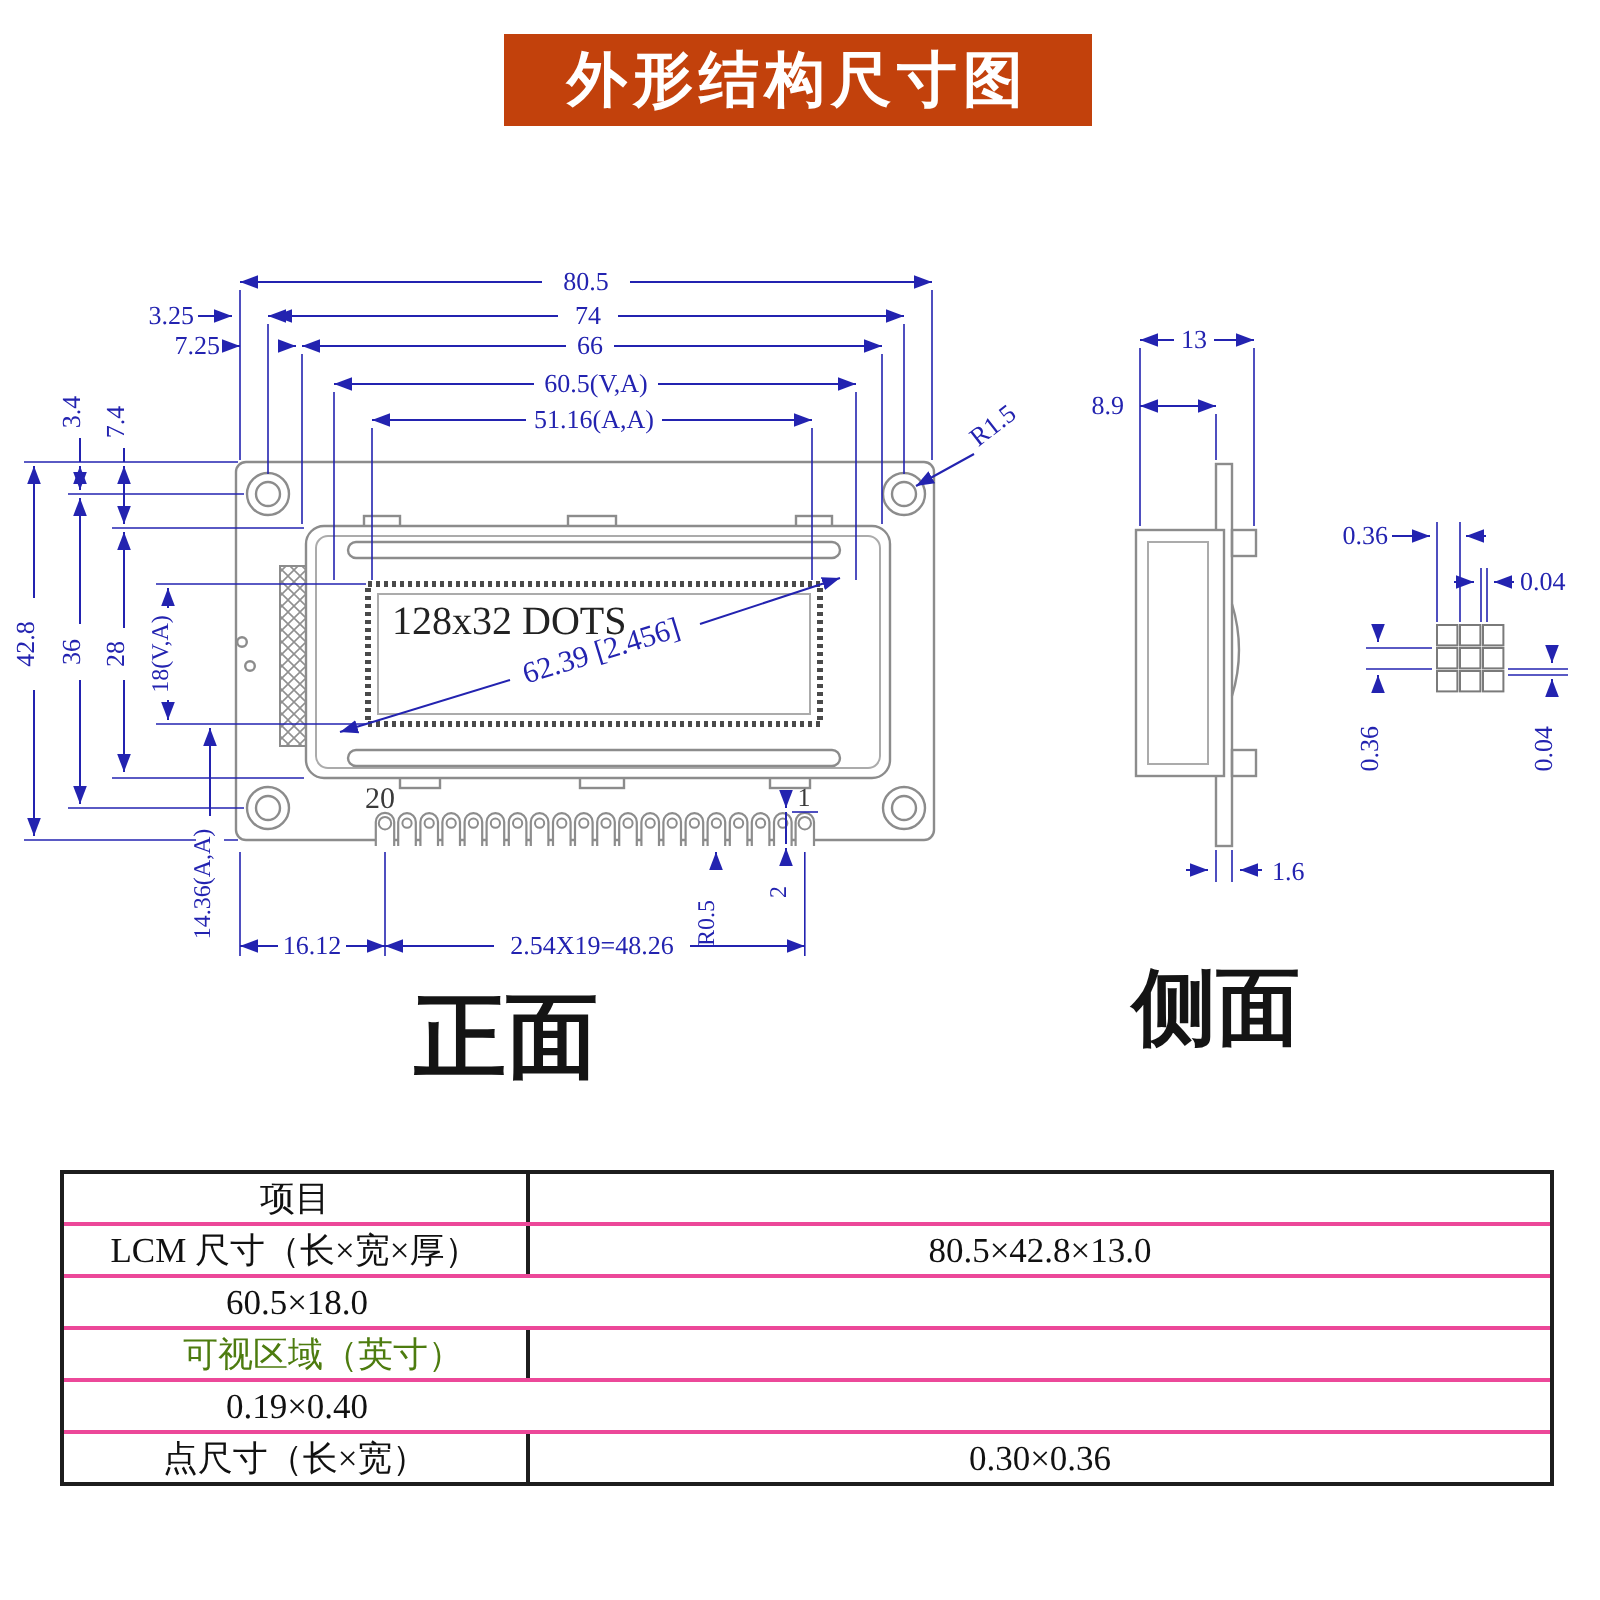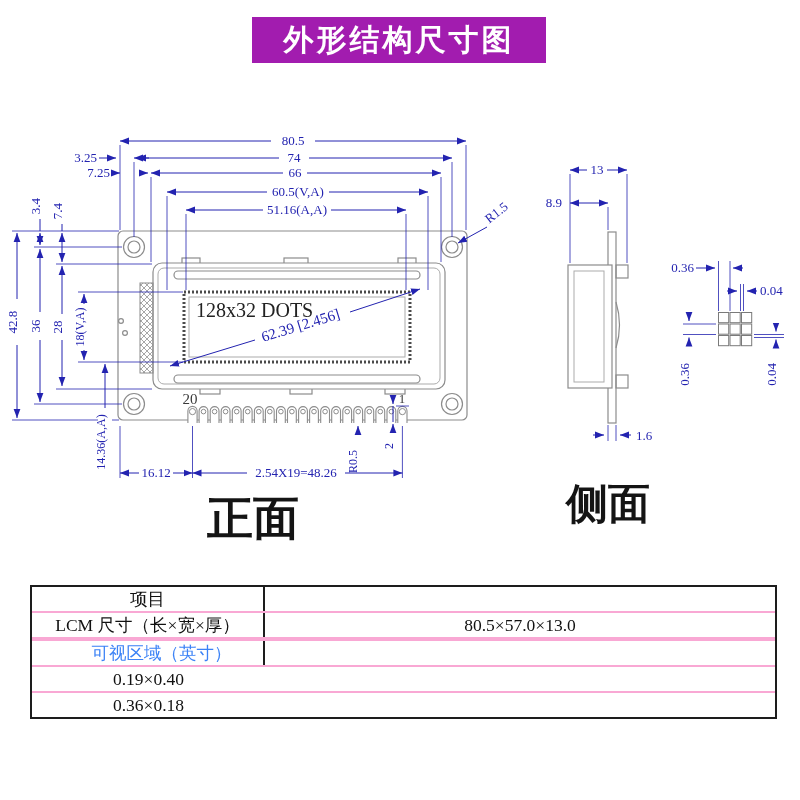--- a/index.html
+++ b/index.html
@@ -1,43 +1,43 @@
 <!DOCTYPE html>
 <html><head>
 <meta charset="utf-8">
 <style>
   html,body{margin:0;padding:0;background:#fff;}
   #page{position:relative;width:800px;height:800px;background:#fff;overflow:hidden;
         font-family:"Liberation Sans",sans-serif;}
-  .banner{position:absolute;left:252px;top:17px;width:294px;height:46px;background:#a21caf;
+  .banner{position:absolute;left:252px;top:17px;width:294px;height:46px;background:#c2410c;
           color:#fff;display:flex;align-items:center;justify-content:center;
           font-weight:bold;font-size:30px;letter-spacing:3px;}
   svg{position:absolute;left:0;top:0;}
   
   .o{fill:none;stroke:#8c8c8c;stroke-width:1.2px;}
   .of{fill:#fff;stroke:#8c8c8c;stroke-width:1.2px;}
   .oi{fill:none;stroke:#ababab;stroke-width:1px;}
   .d{fill:none;stroke:#2323b0;stroke-width:1px;}
   .e{fill:none;stroke:#2323b0;stroke-width:0.8px;}
   .p{fill:#fff;stroke:none;}
   text.dim{font-family:"Liberation Serif",serif;font-size:13px;fill:#2323b0;text-anchor:middle;}
   text.dims{font-family:"Liberation Serif",serif;font-size:12px;fill:#2323b0;text-anchor:middle;}
   text.pn{font-family:"Liberation Serif",serif;font-size:15px;fill:#3a3a3a;text-anchor:middle;}
   text.disp{font-family:"Liberation Serif",serif;font-size:20px;fill:#222;}
   text.big{font-family:"Liberation Sans",sans-serif;font-weight:bold;font-size:46px;fill:#141414;text-anchor:middle;}
   text.big2{font-family:"Liberation Sans",sans-serif;font-weight:bold;font-size:42px;fill:#141414;text-anchor:middle;}
   
   .spec-table{position:absolute;left:30px;top:585px;width:747px;border:2px solid #1d1d1d;
               box-sizing:border-box;}
-  .tr{display:grid;grid-template-columns:233px 1fr;border-top:2px solid #f9a8d4;}
+  .tr{display:grid;grid-template-columns:233px 1fr;border-top:2px solid #ec4899;}
   .tr:first-child{border-top:none;gap:37px;}
   .td{text-align:center;font-family:"Liberation Serif",serif;font-size:17.5px;color:#111;
       padding:1px 0;line-height:22px;}
   .c1{border-right:2px solid #1d1d1d;}
-  .tr.hl .td{color:#3b82f6;padding-left:28px;}
+  .tr.hl .td{color:#4d7c0f;padding-left:28px;}
 </style>
 </head>
 <body>
 
 <div id="page">
 
   <div class="banner">
     <span>外形结构尺寸图</span>
   </div>
 
@@ -303,28 +303,30 @@
       </g>
     </g>
   </svg>
 
   <div class="spec-table">
     <div class="tr">
       <div class="td c1">项目</div>
     </div>
     <div class="tr">
       <div class="td c1">LCM 尺寸（长×宽×厚）</div>
-      <div class="td">80.5×57.0×13.0</div>
-    </div>
-    <div class="tr">
+      <div class="td">80.5×42.8×13.0</div>
+    </div>
+    <div class="tr">
+      <div class="td">60.5×18.0</div>
     </div>
     <div class="tr hl">
       <div class="td c1">可视区域（英寸）</div>
     </div>
     <div class="tr">
       <div class="td">0.19×0.40</div>
     </div>
     <div class="tr">
-      <div class="td">0.36×0.18</div>
+      <div class="td c1">点尺寸（长×宽）</div>
+      <div class="td">0.30×0.36</div>
     </div>
   </div>
 
 </div>
 
 </body></html>

